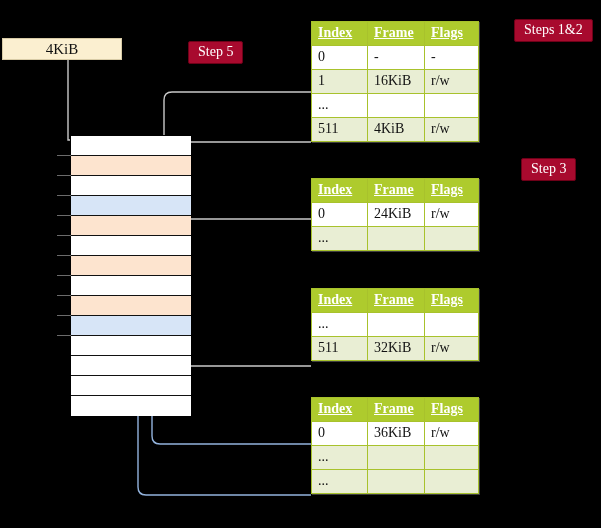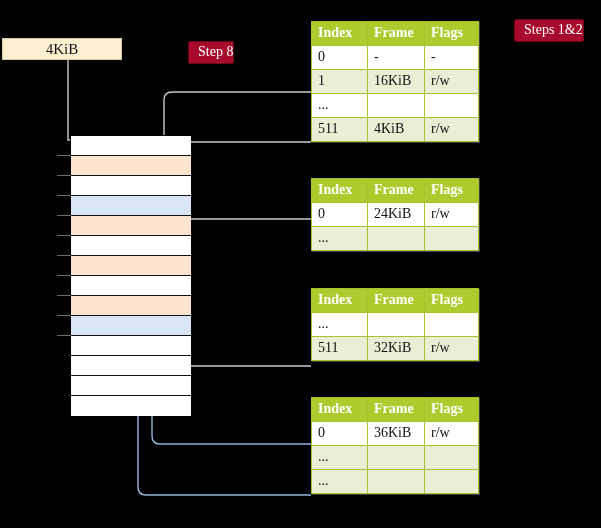--- a/index.html
+++ b/index.html
@@ -18,21 +18,21 @@
 
   
   .badge {
     position: absolute;
     background: #a80a2e;
     border: 1px solid #6e0018;
     color: #ffffff;
     font-family: "Liberation Serif", "DejaVu Serif", serif;
     font-size: 14px;
     line-height: 14px;
-    padding: 3px 0 4px 9px;
+    padding: 3px 9px 4px 9px;
     border-radius: 2px;
     white-space: nowrap;
   }
 
   
   .srcbox {
     position: absolute;
     background: #fbefd0;
     border: 1px solid #d8cba6;
     color: #111111;
@@ -58,20 +58,21 @@
     text-align: left;
     color: #111111;
     white-space: nowrap;
     height: 14px;
     box-sizing: border-box;
   }
   .ptable th {
     background: #aecb2d;
     color: #ffffff;
     font-weight: bold;
+    text-decoration: underline;
   }
   .ptable tr.alt td { background: #e9eed4; }
   .ptable tr.plain td { background: #ffffff; }
   .ptable td.hl { background: #fbf5a8; }
   .col-index { width: 56px; }
   .col-frame { width: 57px; }
   .col-flags { width: 54px; }
 
   
   #memstrip {
@@ -144,24 +145,27 @@
     <path d="M 311 444 L 160 444 Q 152 444 152 436 L 152 332" fill="none" stroke="#93b3dd" stroke-width="1.4" marker-end="url(#arrBlueUp)"></path>
 
     <path d="M 311 495 L 146 495 Q 138 495 138 487 L 138 218" fill="none" stroke="#93b3dd" stroke-width="1.4" marker-end="url(#arrBlueUp)"></path>
   </svg>
 
   <div class="srcbox" style="left:2px; top:38px; width:118px; height:20px; line-height:20px;">
     <span>4KiB</span>
   </div>
 
   <div class="badge" style="left:188px; top:41px;">
-    <span>Step 8</span>
+    <span>Step 5</span>
   </div>
   <div class="badge" style="left:514px; top:19px;">
     <span>Steps 1&amp;2</span>
+  </div>
+  <div class="badge" style="left:521px; top:158px;">
+    <span>Step 3</span>
   </div>
 
   <div id="memstrip">
       <div class="memrow white" style="top: 0px;"></div>
       <div class="memrow orange" style="top: 20px;"></div>
       <div class="memrow white" style="top: 40px;"></div>
       <div class="memrow blue" style="top: 60px;"></div>
       <div class="memrow orange" style="top: 80px;"></div>
       <div class="memrow white" style="top: 100px;"></div>
       <div class="memrow orange" style="top: 120px;"></div>

